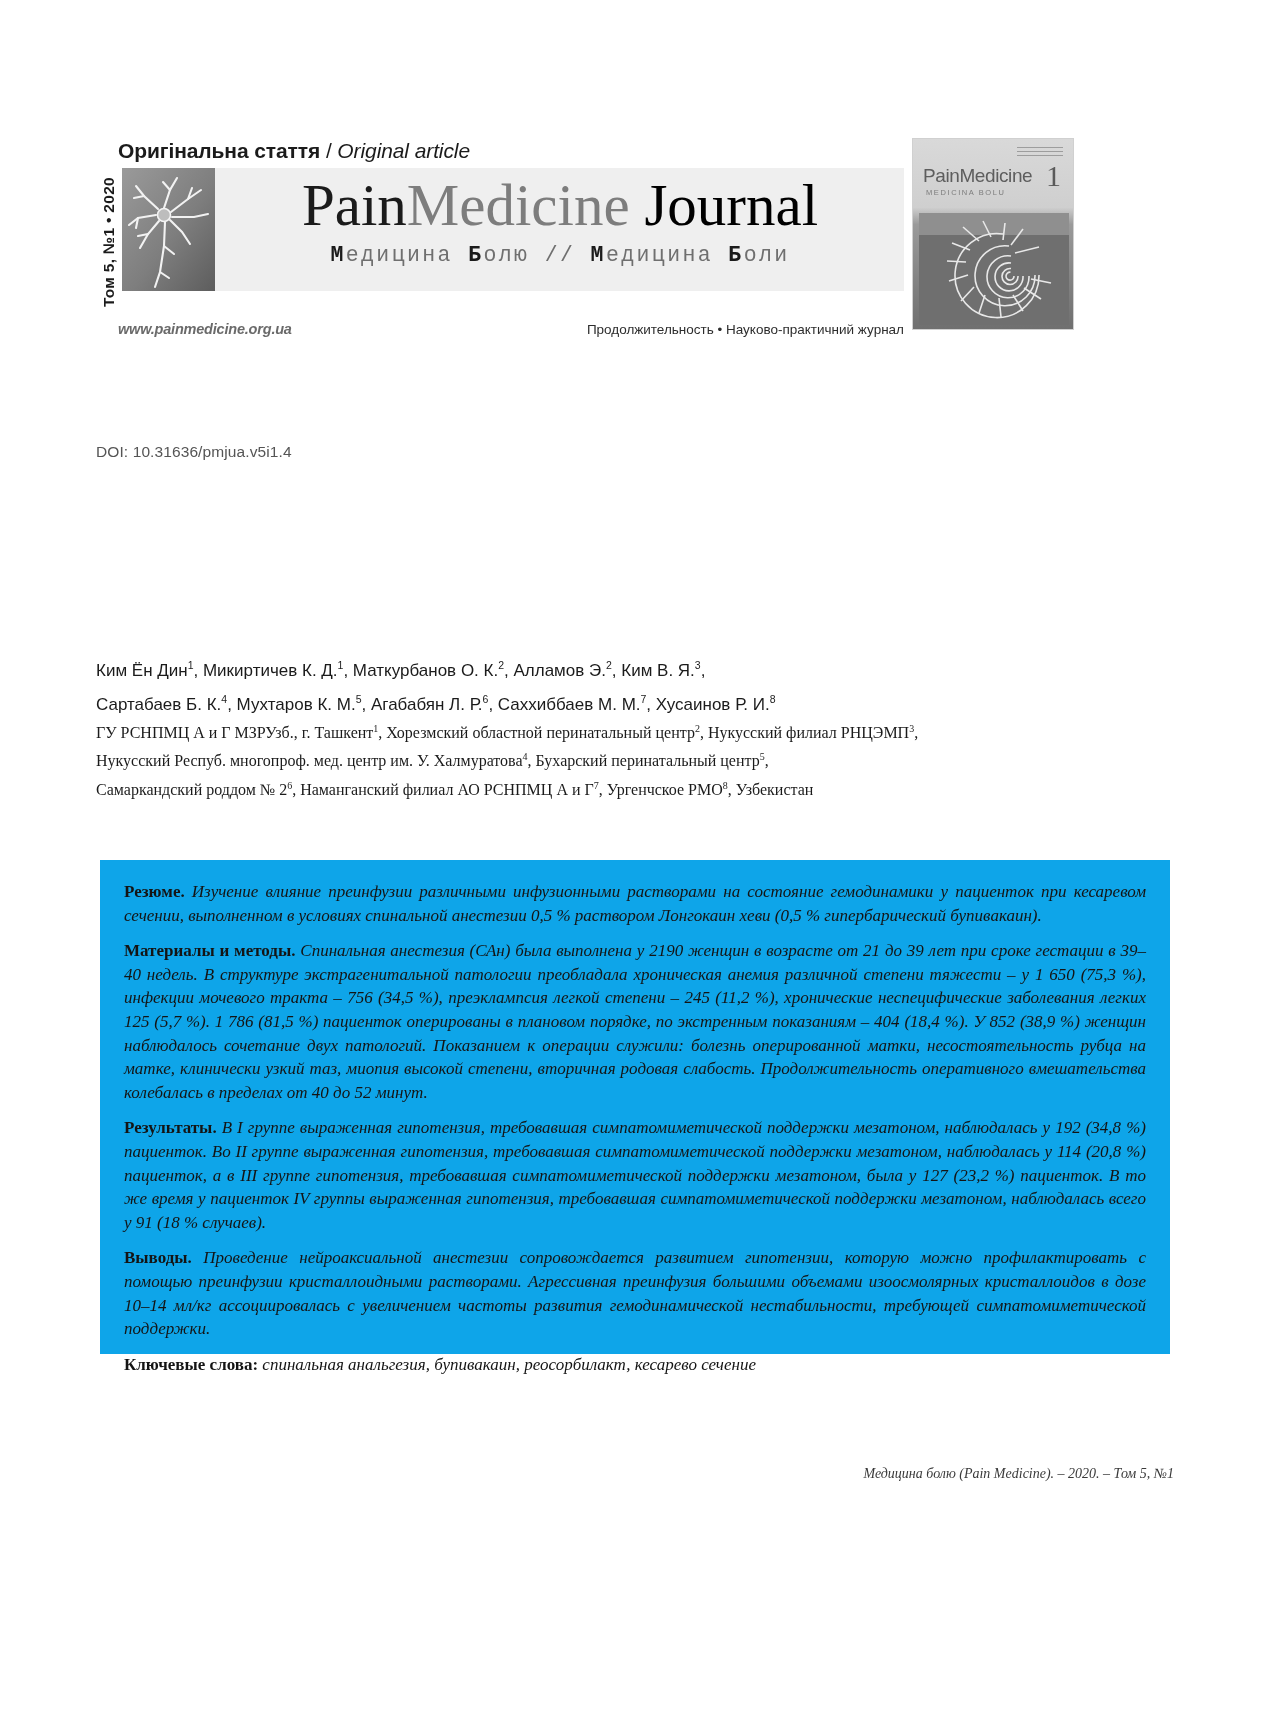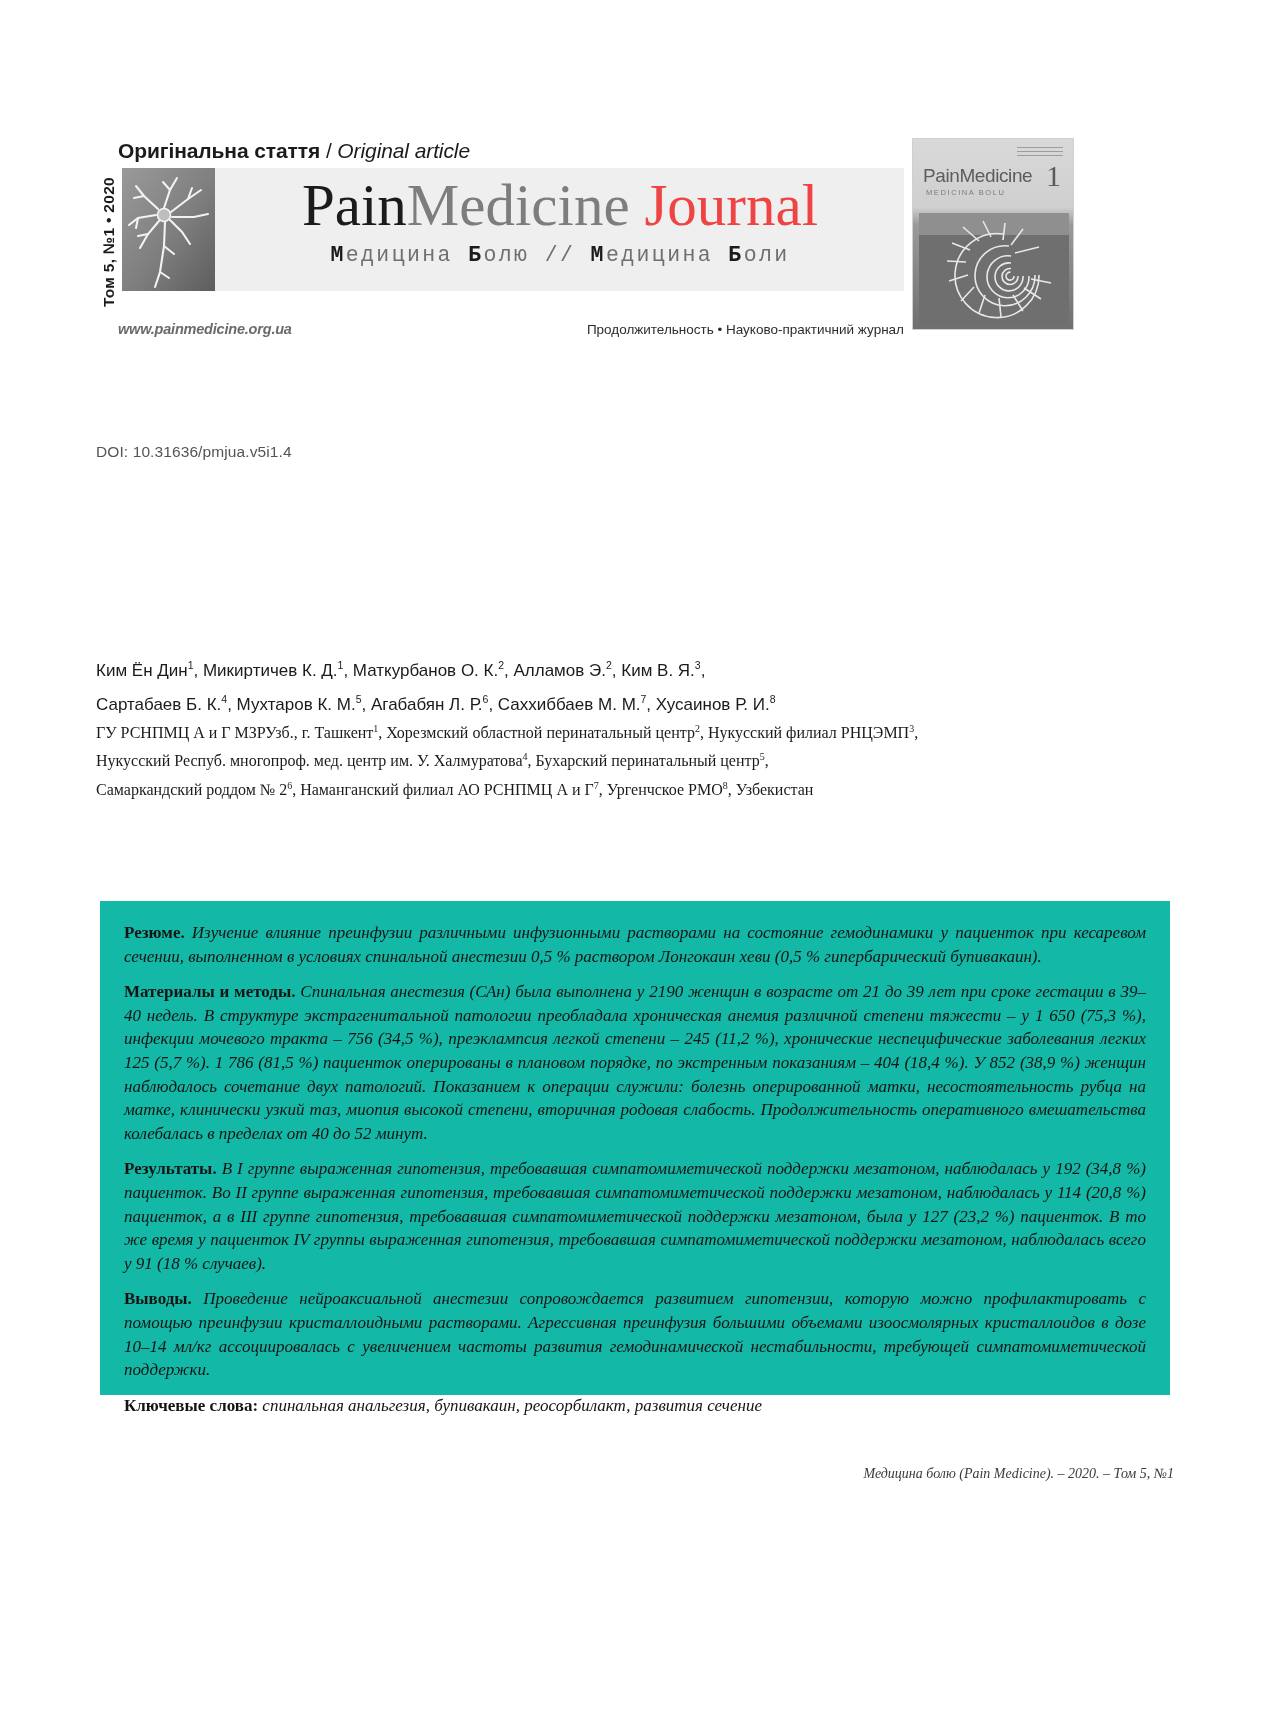--- a/index.html
+++ b/index.html
@@ -54,21 +54,21 @@
   .journal-title {
     position:absolute; left:215px; top:172px;
     width:690px; text-align:center;
     font-family:"Liberation Serif", serif;
     font-size:59px;
     line-height:66px;
     white-space:nowrap;
   }
   .journal-title .pain { color:#1b1b1b; }
   .journal-title .med { color:#7d7d7d; }
-  .journal-title .jour { color:#ef4444; }
+  .journal-title .jour { color:#000000; }
 
   .journal-sub {
     position:absolute; left:215px; top:243px;
     width:690px; text-align:center;
     font-family:Liberation Mono, monospace;
     font-size:21.5px;
     letter-spacing:2.4px;
     white-space:nowrap;
   }
   .journal-sub b { color:#1b1b1b; }
@@ -146,23 +146,23 @@
     width:1080px;
     font-family:"Liberation Serif", serif;
     font-size:16px;
     line-height:24px;
     color:#1b1b1b;
   }
   .affil sup { font-size:10px; }
 
   
   .abstract {
-    position:absolute; left:100px; top:901px;
+    position:absolute; left:100px; top:860px;
     width:1070px; height:494px;
-    background:#14b8a6;
+    background:#0ea5e9;
     padding:20px 24px 14px 24px;
   }
   .abstract p {
     margin:0 0 12px 0;
     font-family:"Liberation Serif", serif;
     font-style:italic;
     font-size:17px;
     line-height:23.6px;
     text-align:justify;
     color:#141414;
@@ -295,19 +295,19 @@
     <p>
       <b>Материалы и методы.</b><span> Спинальная анестезия (САн) была выполнена у 2190 женщин в возрасте от 21 до 39 лет при сроке гестации в 39–40 недель. В структуре экстрагенитальной патологии преобладала хроническая анемия различной степени тяжести – у 1 650 (75,3 %), инфекции мочевого тракта – 756 (34,5 %), преэклампсия легкой степени – 245 (11,2 %), хронические неспецифические заболевания легких 125 (5,7 %). 1 786 (81,5 %) пациенток оперированы в плановом порядке, по экстренным показаниям – 404 (18,4 %). У 852 (38,9 %) женщин наблюдалось сочетание двух патологий. Показанием к операции служили: болезнь оперированной матки, несостоятельность рубца на матке, клинически узкий таз, миопия высокой степени, вторичная родовая слабость. Продолжительность оперативного вмешательства колебалась в пределах от 40 до 52 минут.</span>
     </p>
     <p>
       <b>Результаты.</b><span> В I группе выраженная гипотензия, требовавшая симпатомиметической поддержки мезатоном, наблюдалась у 192 (34,8 %) пациенток. Во II группе выраженная гипотензия, требовавшая симпатомиметической поддержки мезатоном, наблюдалась у 114 (20,8 %) пациенток, а в III группе гипотензия, требовавшая симпатомиметической поддержки мезатоном, была у 127 (23,2 %) пациенток. В то же время у пациенток IV группы выраженная гипотензия, требовавшая симпатомиметической поддержки мезатоном, наблюдалась всего у 91 (18 % случаев).</span>
     </p>
     <p>
       <b>Выводы.</b><span> Проведение нейроаксиальной анестезии сопровождается развитием гипотензии, которую можно профилактировать с помощью преинфузии кристаллоидными растворами. Агрессивная преинфузия большими объемами изоосмолярных кристаллоидов в дозе 10–14 мл/кг ассоциировалась с увеличением частоты развития гемодинамической нестабильности, требующей симпатомиметической поддержки.</span>
     </p>
     <p class="kw">
-      <b>Ключевые слова:</b><span> спинальная анальгезия, бупивакаин, реосорбилакт, развития сечение</span>
+      <b>Ключевые слова:</b><span> спинальная анальгезия, бупивакаин, реосорбилакт, кесарево сечение</span>
     </p>
   </div>
 
   <div class="footer">Медицина болю (Pain Medicine). – 2020. – Том 5, №1</div>
 
 </div>
 
 </body></html>

